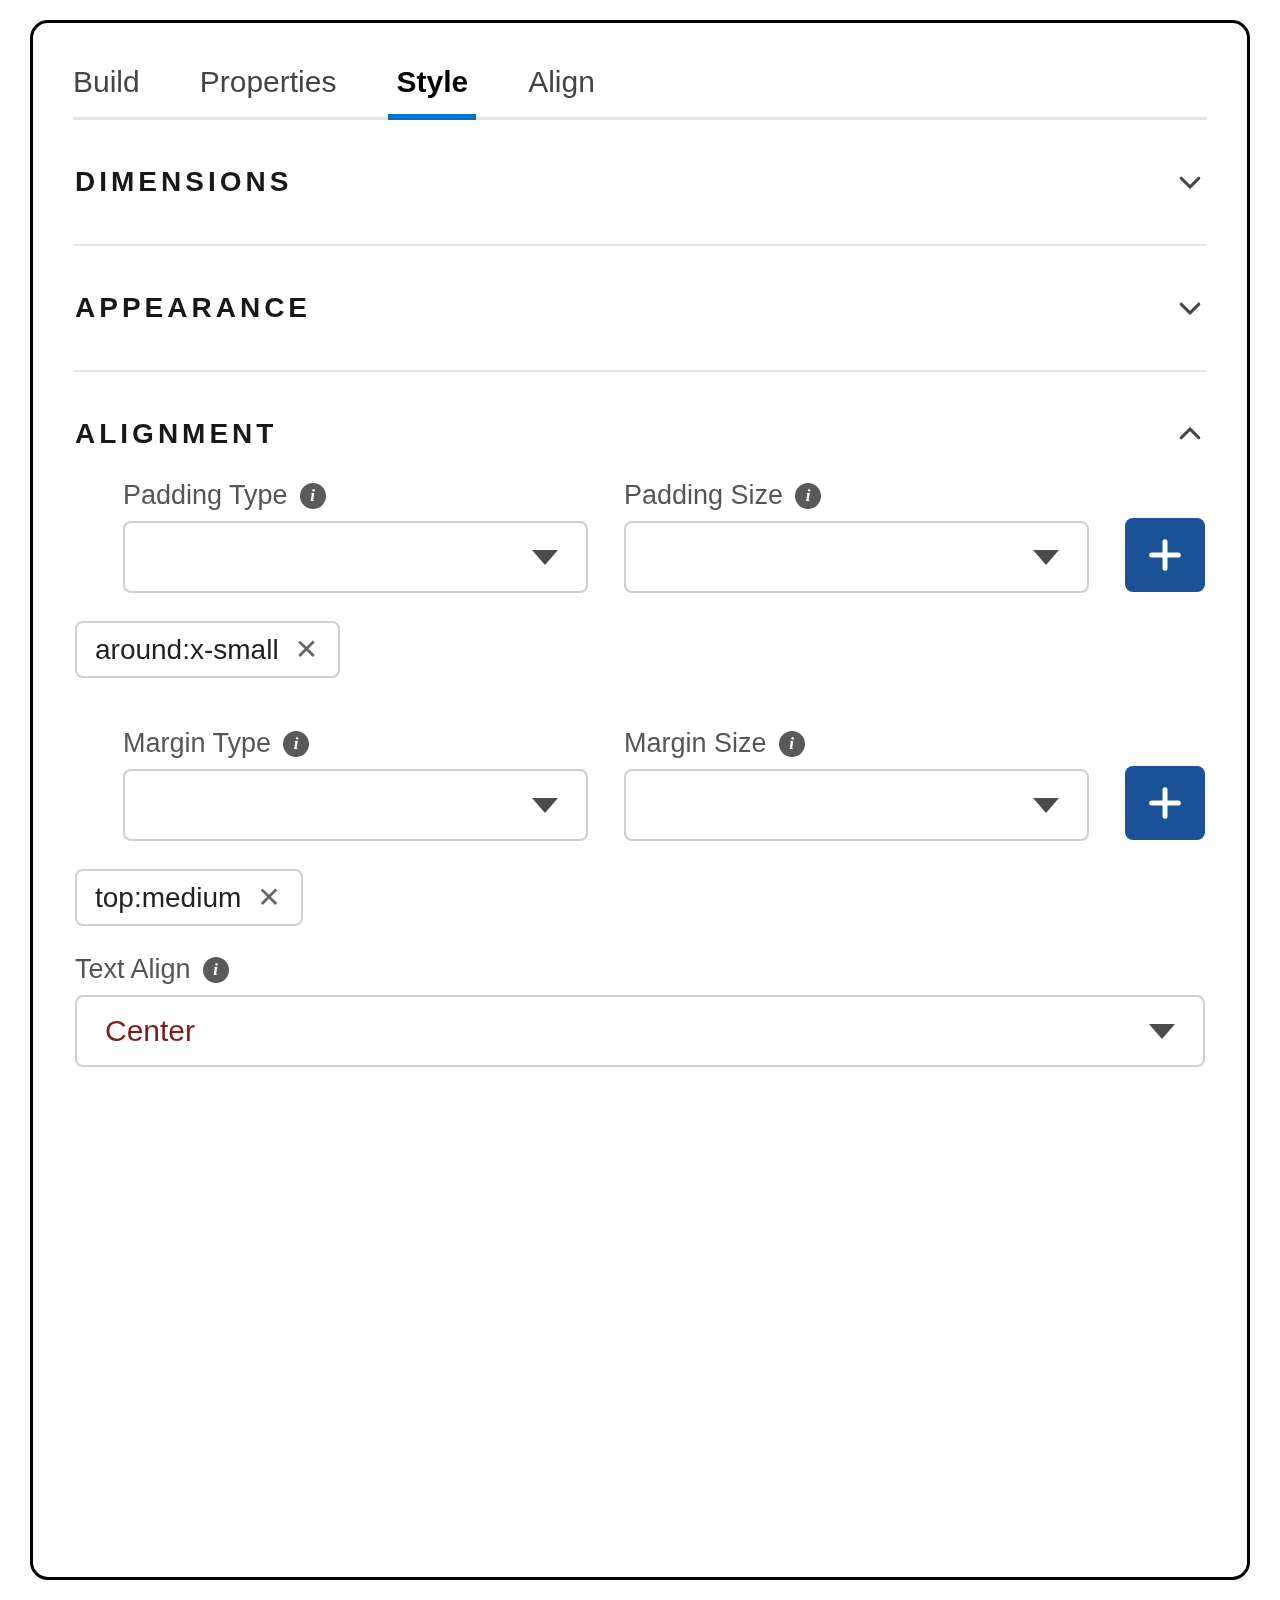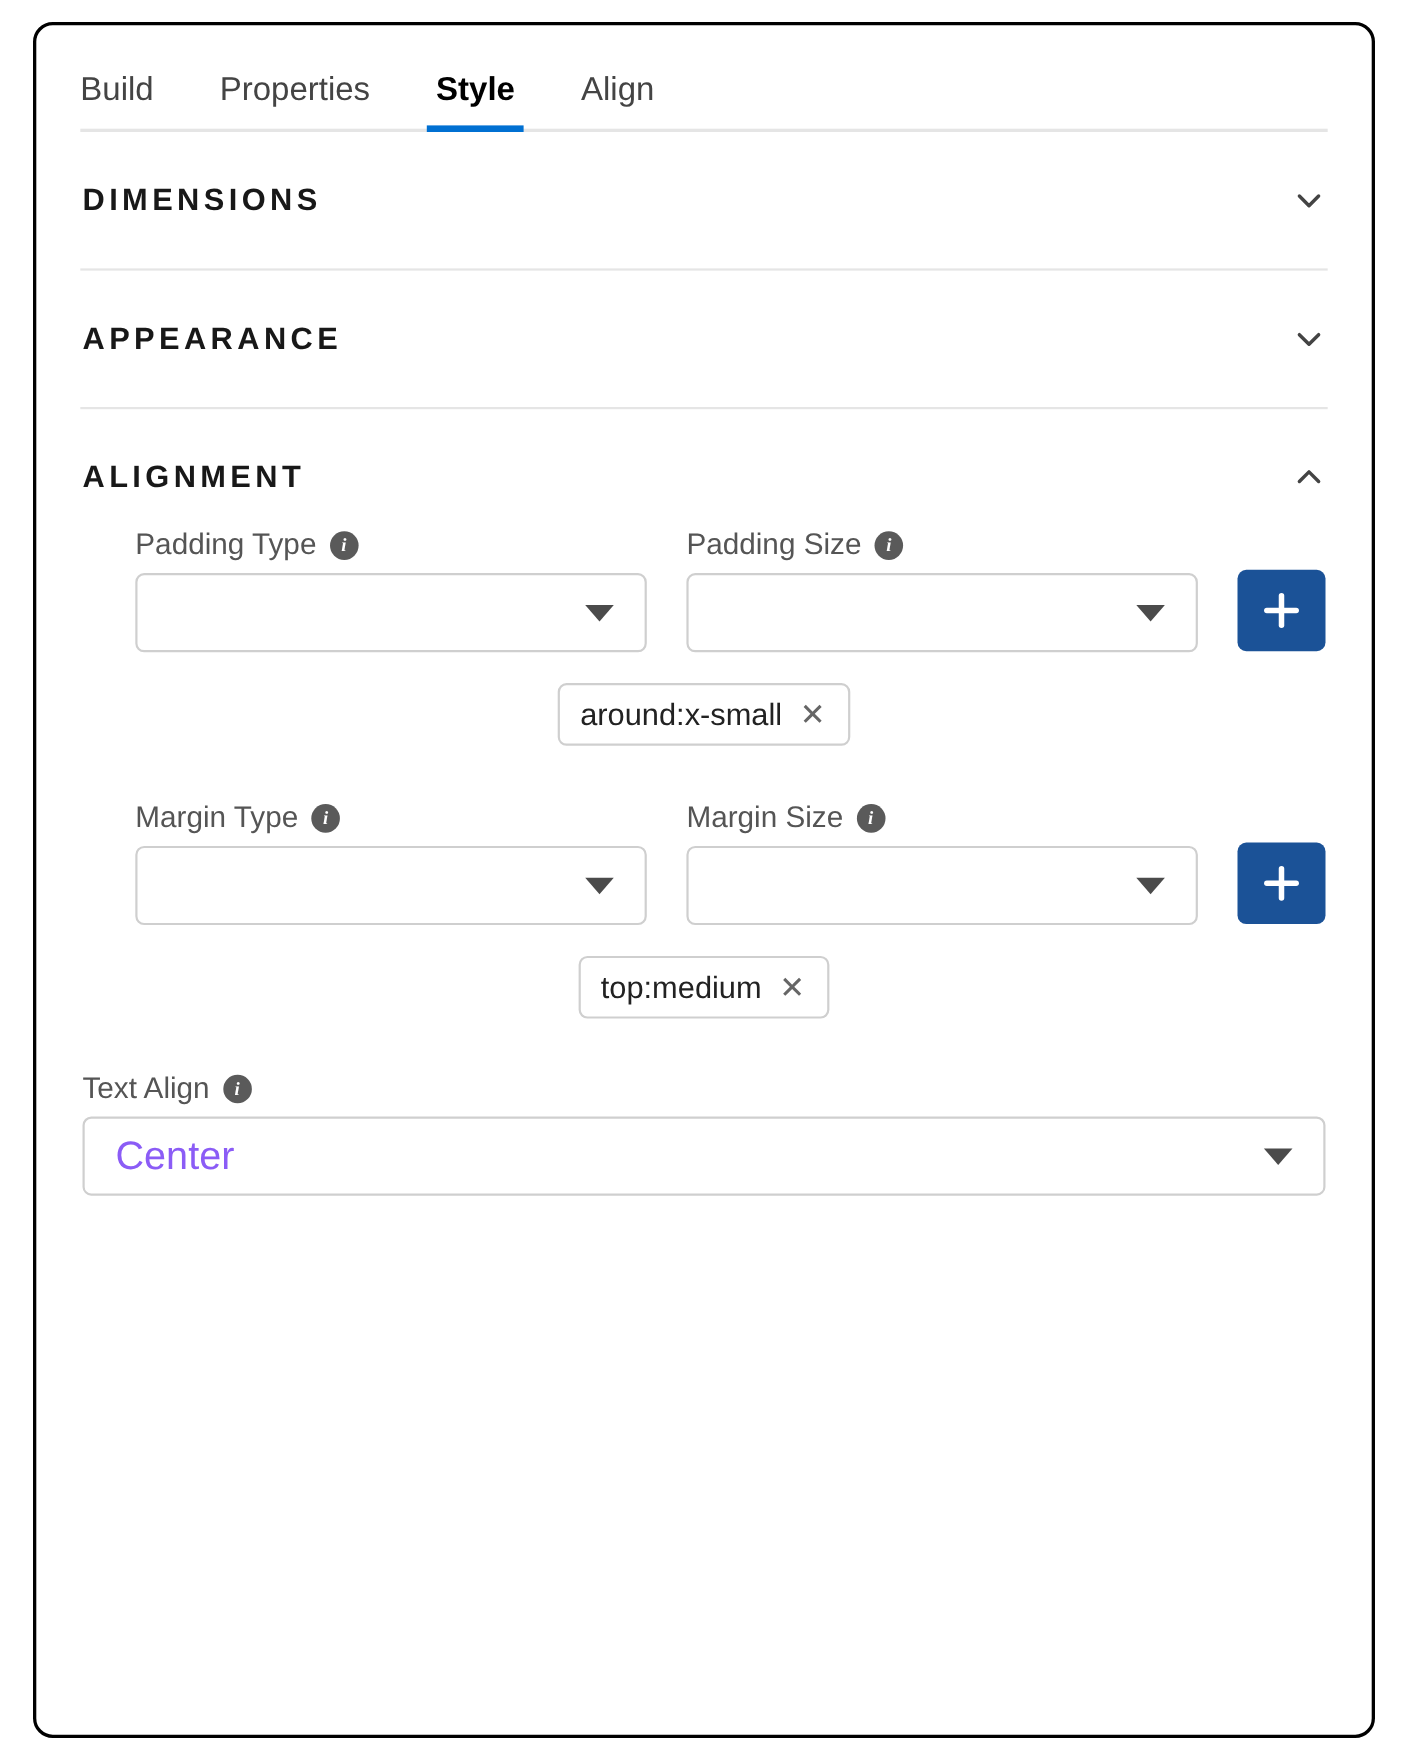--- a/index.html
+++ b/index.html
@@ -41,21 +41,20 @@
     position: absolute;
     left: -8px;
     right: -8px;
     bottom: -3px;
     height: 6px;
     background: #0070d2;
   }
   
   .section {
     border-bottom: 2px solid #e5e5e5;
-    text-align: center;
   }
   .section-header {
     display: flex;
     justify-content: space-between;
     align-items: center;
     padding: 46px 2px 46px 2px;
     cursor: pointer;
   }
   .section-title {
     font-size: 28px;
@@ -109,21 +108,21 @@
     border: 2px solid #cfcfcf;
     border-radius: 8px;
     background: #fff;
     display: flex;
     align-items: center;
     justify-content: flex-end;
     padding: 0 28px;
     cursor: pointer;
   }
   .select-full { width: 100%; justify-content: space-between; padding-left: 28px; }
-  .select-value { font-size: 36px; color: #8b5cf6; }
+  .select-value { font-size: 30px; color: #7f1d1d; }
   .select-caret {
     width: 0; height: 0;
     border-left: 13px solid transparent;
     border-right: 13px solid transparent;
     border-top: 15px solid #4b4b4b;
   }
   .plus-btn {
     width: 80px;
     height: 74px;
     border-radius: 8px;
@@ -146,21 +145,21 @@
     font-size: 28px;
     color: #222;
   }
   .chip-x {
     font-size: 28px;
     color: #666;
     cursor: pointer;
     padding: 0 2px;
   }
   .spacer { height: 40px; }
-  .text-align-row { margin-top: 48px; }
+  .text-align-row { margin-top: 28px; }
 </style>
 </head>
 <body>
 
 <div class="container">
 
   <div class="tabs">
     <div class="tab">Build</div>
     <div class="tab">Properties</div>
     <div class="tab active">Style</div>

